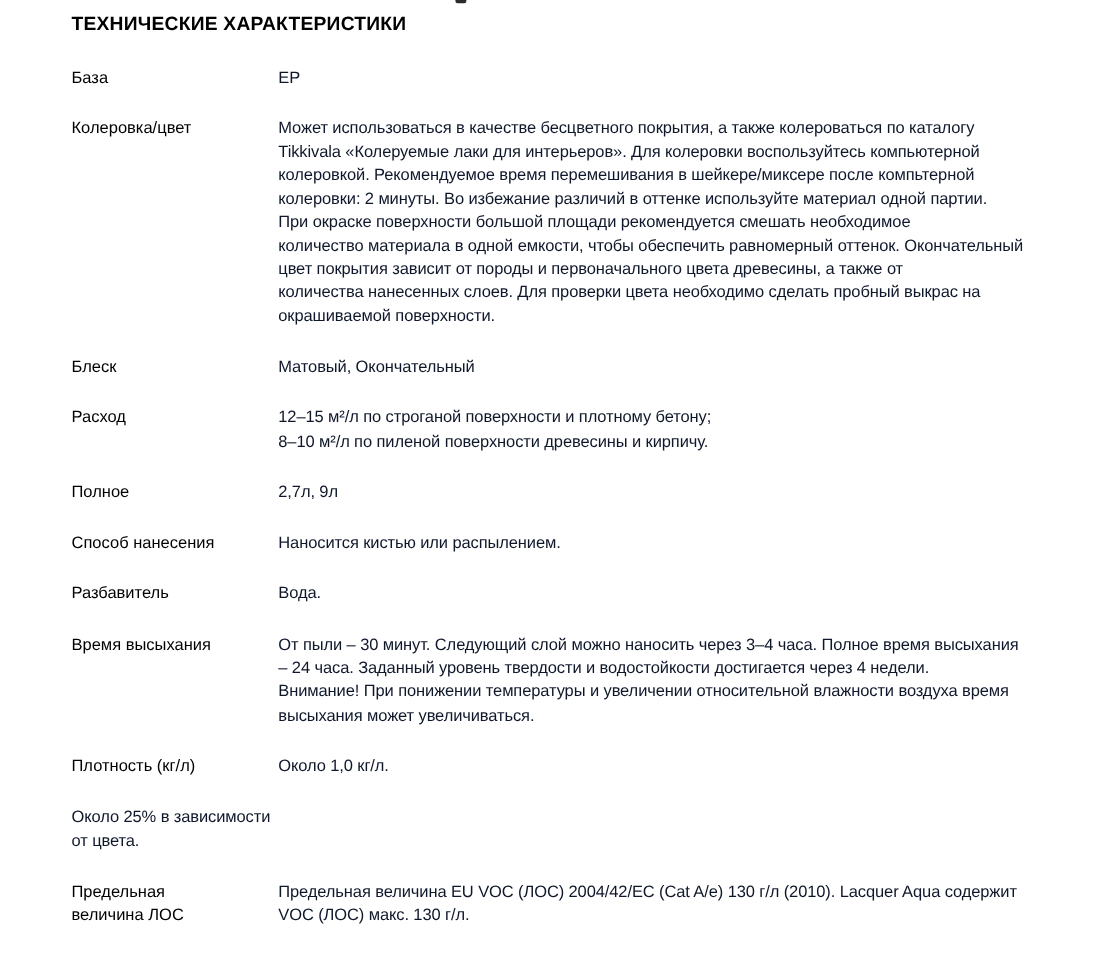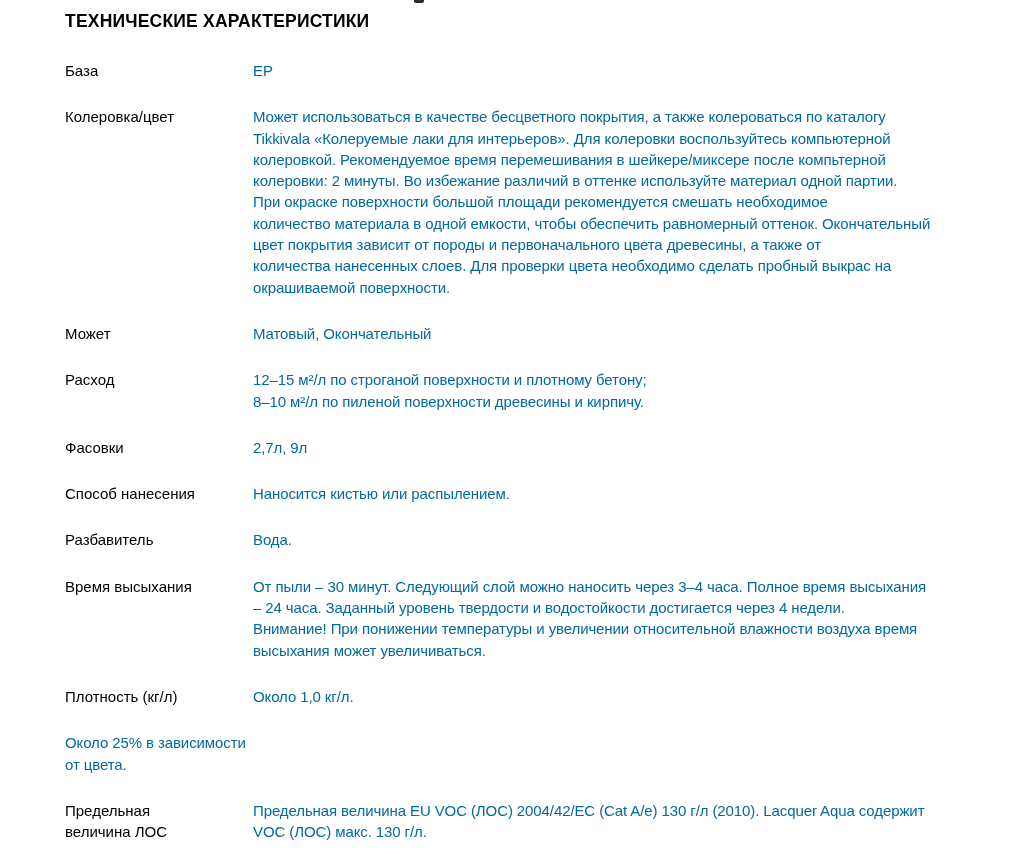--- a/index.html
+++ b/index.html
@@ -52,21 +52,21 @@
     line-height: 21.3px;
     font-weight: 400;
     color: #000000;
     white-space: pre-line;
     padding-right: 8px;
   }
   .spec-value {
     font-size: 15px;
     line-height: 21.3px;
     font-weight: 400;
-    color: #0369a1;
+    color: #0f172a;
     white-space: pre-line;
     letter-spacing: -0.1px;
   }
 </style>
 </head>
 <body>
 
 <div class="page">
   <div class="top-fragment"></div>
   <h1 class="doc-title">ТЕХНИЧЕСКИЕ ХАРАКТЕРИСТИКИ</h1>
@@ -83,32 +83,32 @@
 колеровкой. Рекомендуемое время перемешивания в шейкере/миксере после компьтерной
 колеровки: 2 минуты. Во избежание различий в оттенке используйте материал одной партии.
 При окраске поверхности большой площади рекомендуется смешать необходимое
 количество материала в одной емкости, чтобы обеспечить равномерный оттенок. Окончательный
 цвет покрытия зависит от породы и первоначального цвета древесины, а также от
 количества нанесенных слоев. Для проверки цвета необходимо сделать пробный выкрас на
 окрашиваемой поверхности.</div>
   </div>
 
   <div class="spec-row">
-    <div class="spec-label">Может</div>
+    <div class="spec-label">Блеск</div>
     <div class="spec-value">Матовый, Окончательный</div>
   </div>
 
   <div class="spec-row">
     <div class="spec-label">Расход</div>
     <div class="spec-value">12–15 м²/л по строганой поверхности и плотному бетону;
 8–10 м²/л по пиленой поверхности древесины и кирпичу.</div>
   </div>
 
   <div class="spec-row">
-    <div class="spec-label">Фасовки</div>
+    <div class="spec-label">Полное</div>
     <div class="spec-value">2,7л, 9л</div>
   </div>
 
   <div class="spec-row">
     <div class="spec-label">Способ нанесения</div>
     <div class="spec-value">Наносится кистью или распылением.</div>
   </div>
 
   <div class="spec-row">
     <div class="spec-label">Разбавитель</div>

